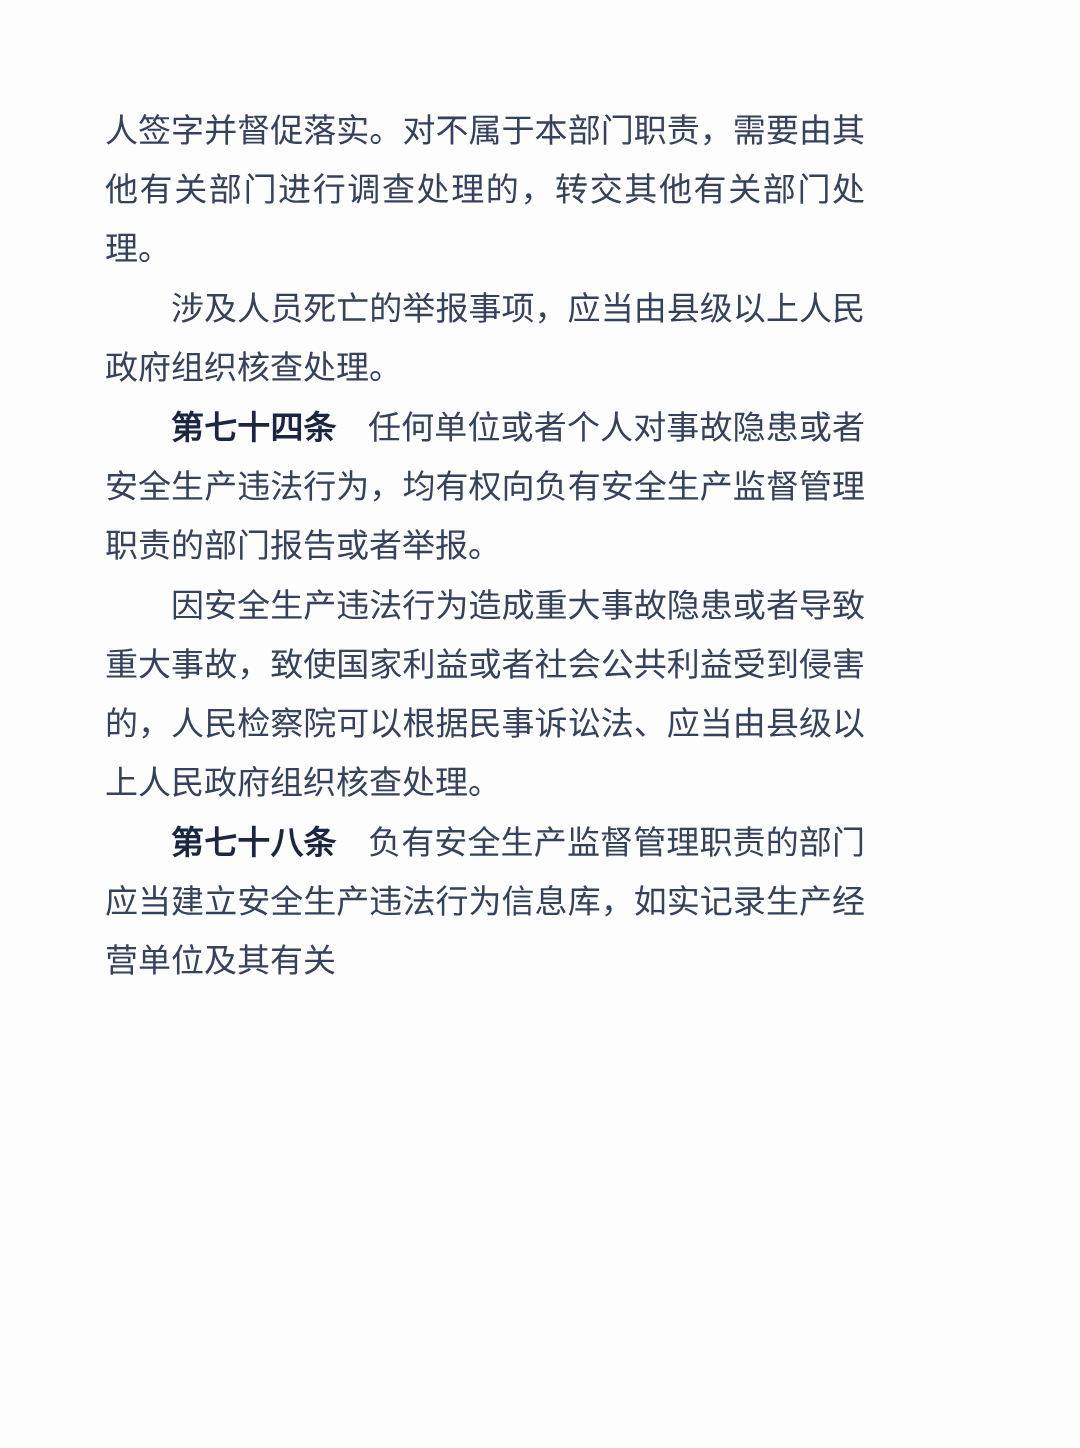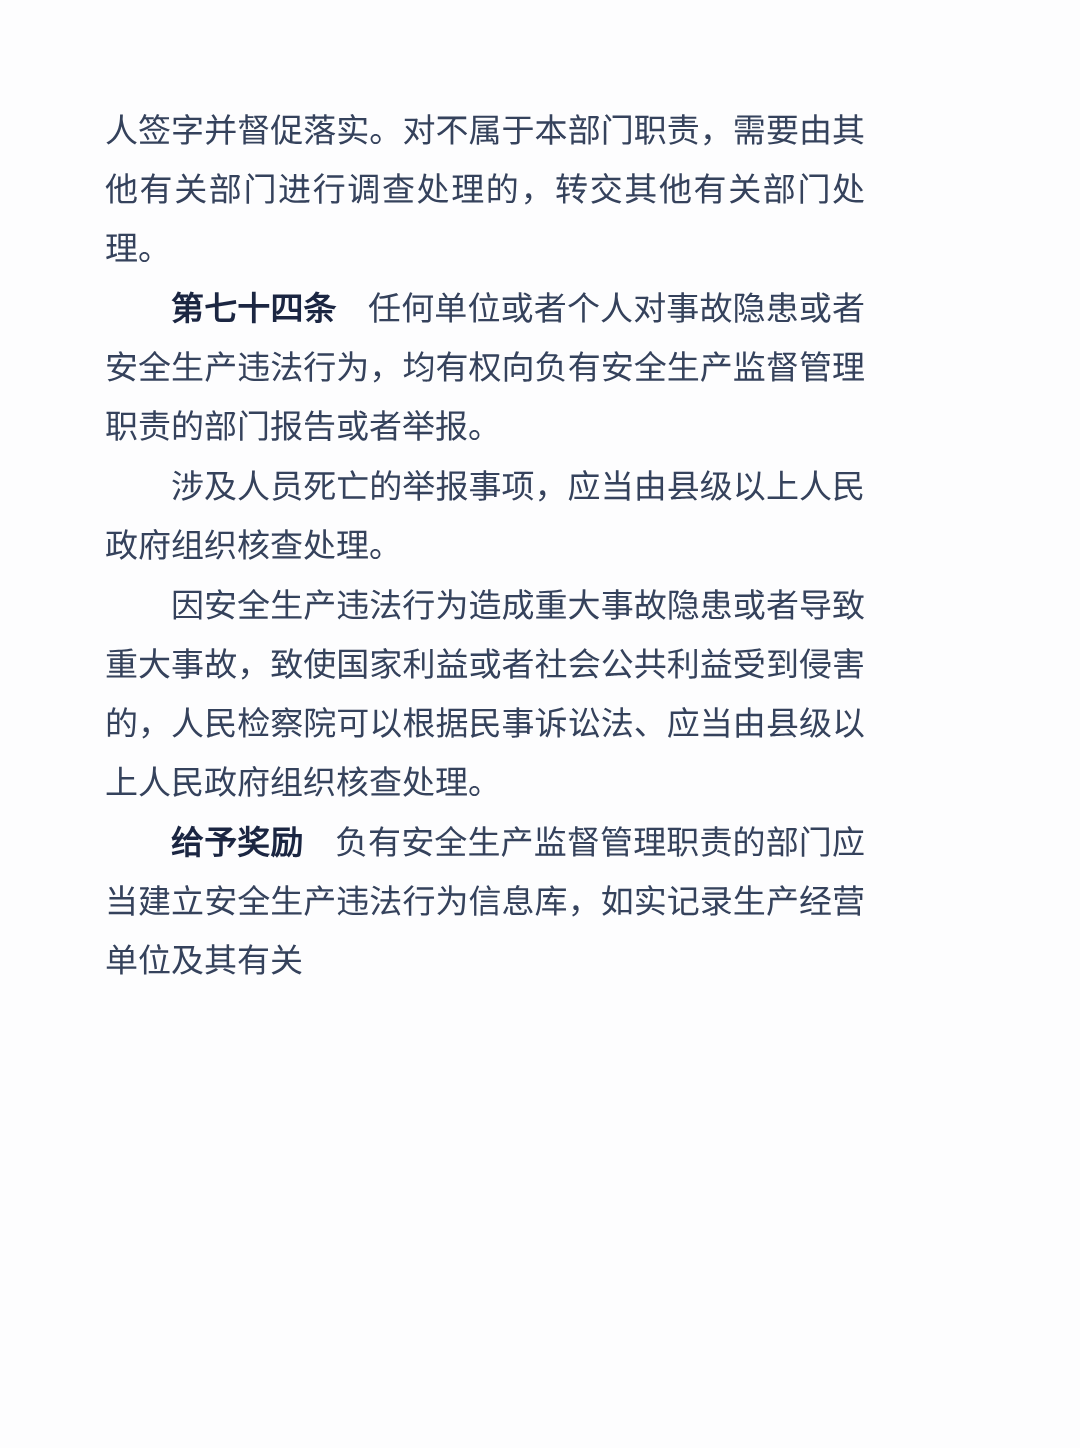--- a/index.html
+++ b/index.html
@@ -45,24 +45,24 @@
     margin-right: 0.95em;
   }
 </style>
 </head>
 <body>
 
 <div class="page">
 
   <p class="continuation"><b class="article-no"></b><span>人签字并督促落实。对不属于本部门职责，需要由其他有关部门进行调查处理的，转交其他有关部门处理。</span></p>
 
+  <p><b class="article-no"></b><span>涉及人员死亡的举报事项，应当由县级以上人民政府组织核查处理。</span></p>
+
   <p><b class="article-no">第七十四条</b><span>任何单位或者个人对事故隐患或者安全生产违法行为，均有权向负有安全生产监督管理职责的部门报告或者举报。</span></p>
-
-  <p><b class="article-no"></b><span>涉及人员死亡的举报事项，应当由县级以上人民政府组织核查处理。</span></p>
 
   <p><b class="article-no"></b><span>因安全生产违法行为造成重大事故隐患或者导致重大事故，致使国家利益或者社会公共利益受到侵害的，人民检察院可以根据民事诉讼法、应当由县级以上人民政府组织核查处理。</span></p>
 
 
 
 
-  <p><b class="article-no">给予奖励</b><span>负有安全生产监督管理职责的部门应当建立安全生产违法行为信息库，如实记录生产经营单位及其有关</span></p>
+  <p><b class="article-no">第七十八条</b><span>负有安全生产监督管理职责的部门应当建立安全生产违法行为信息库，如实记录生产经营单位及其有关</span></p>
 
 </div>
 
 </body></html>

